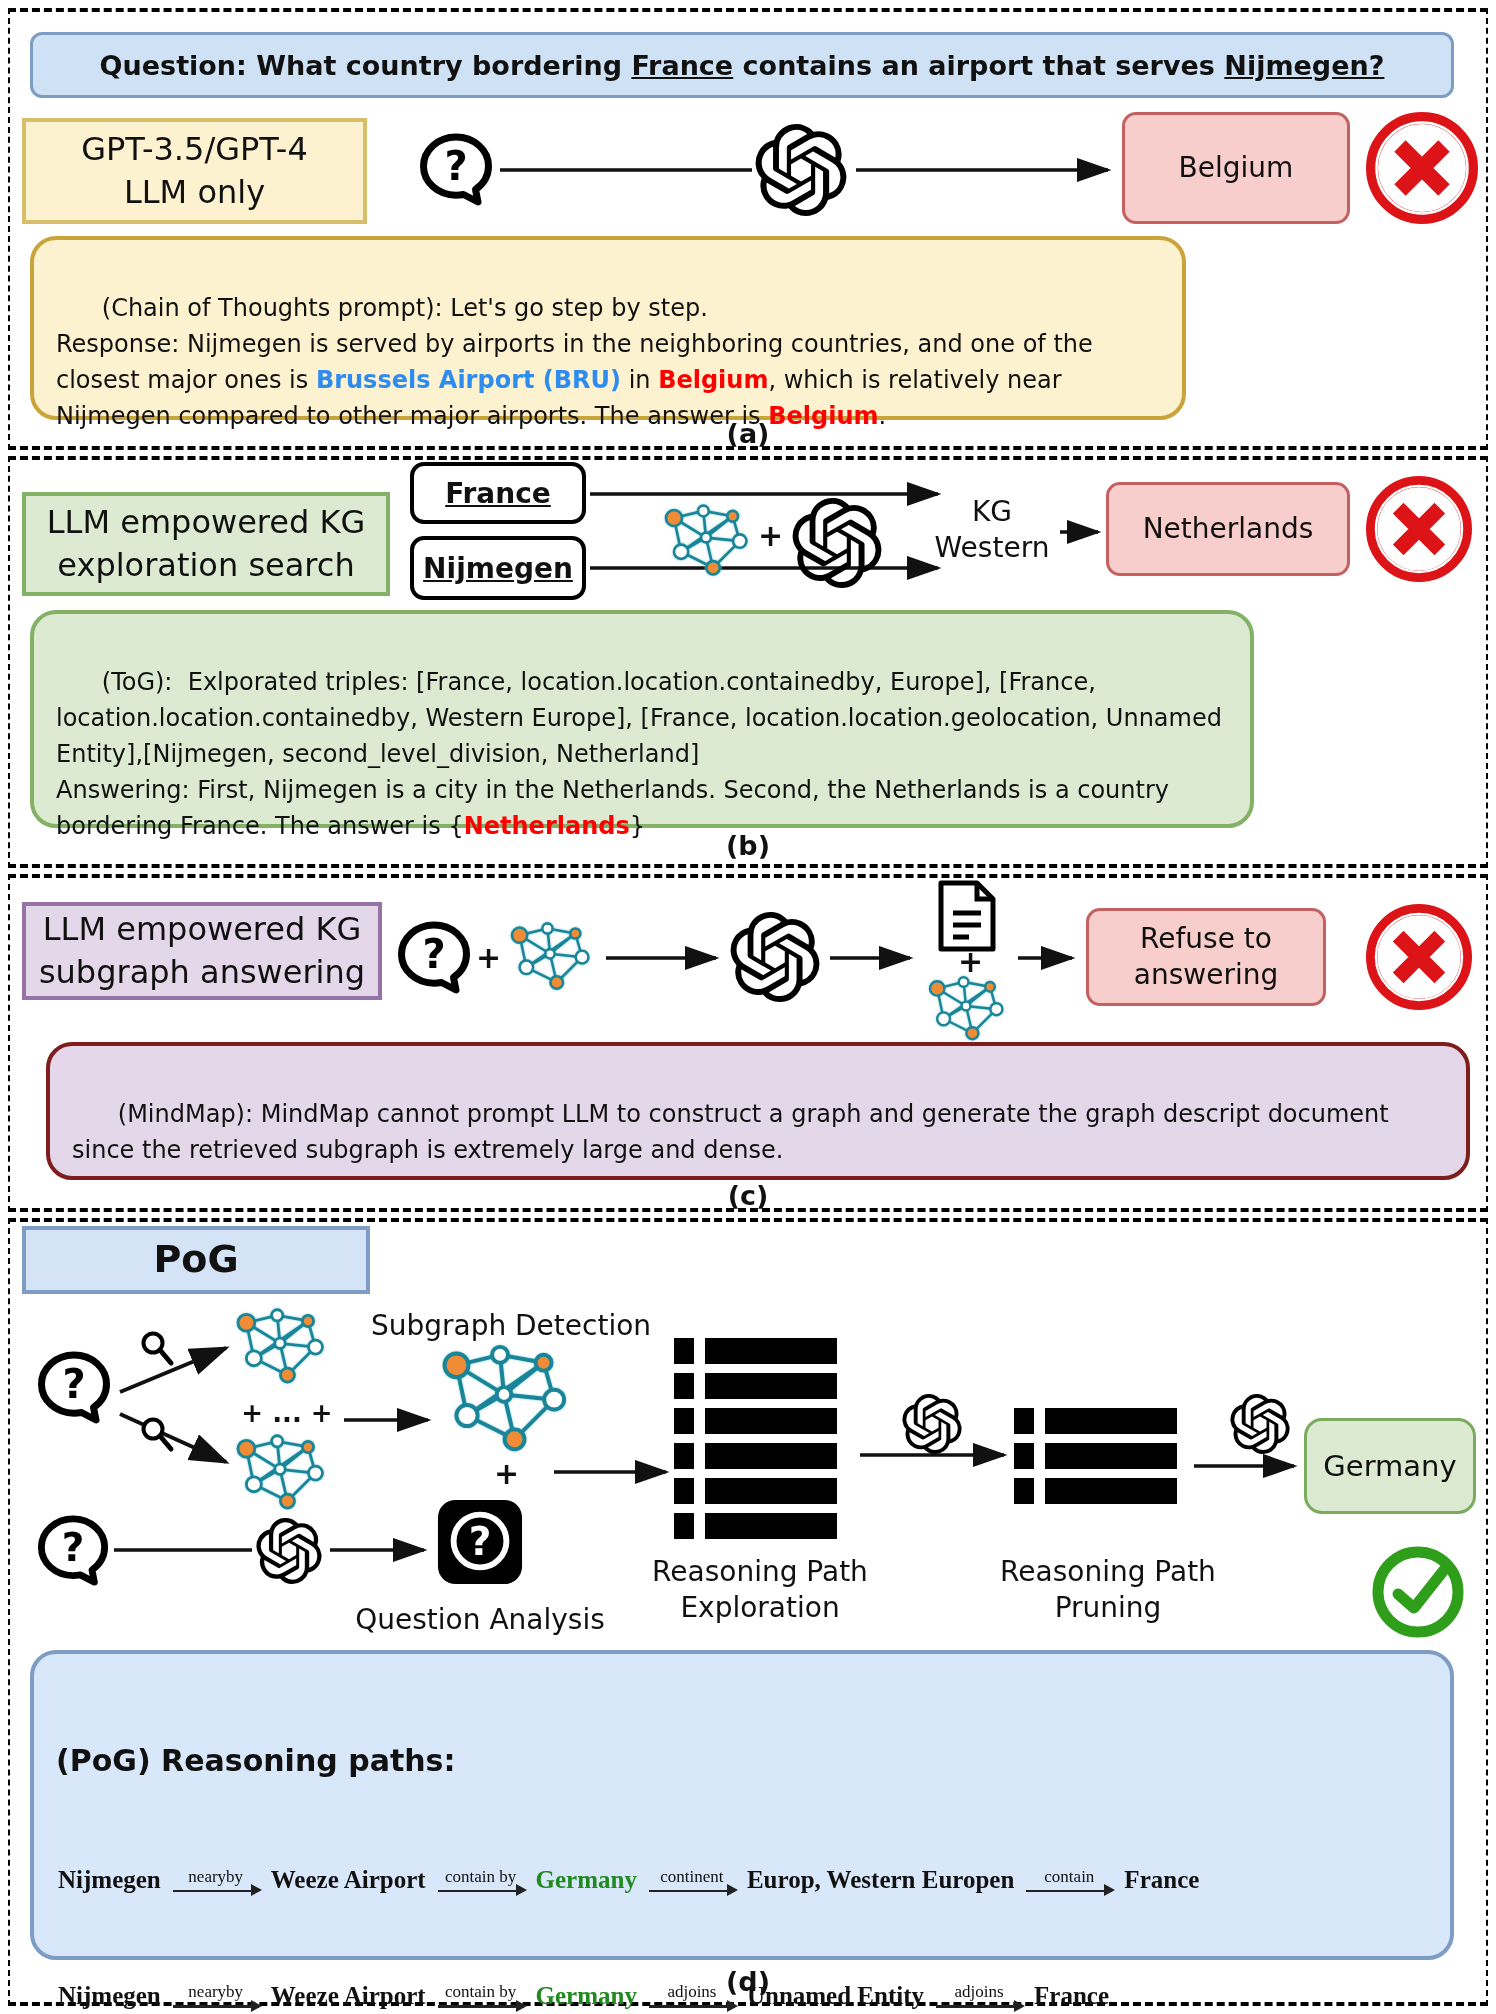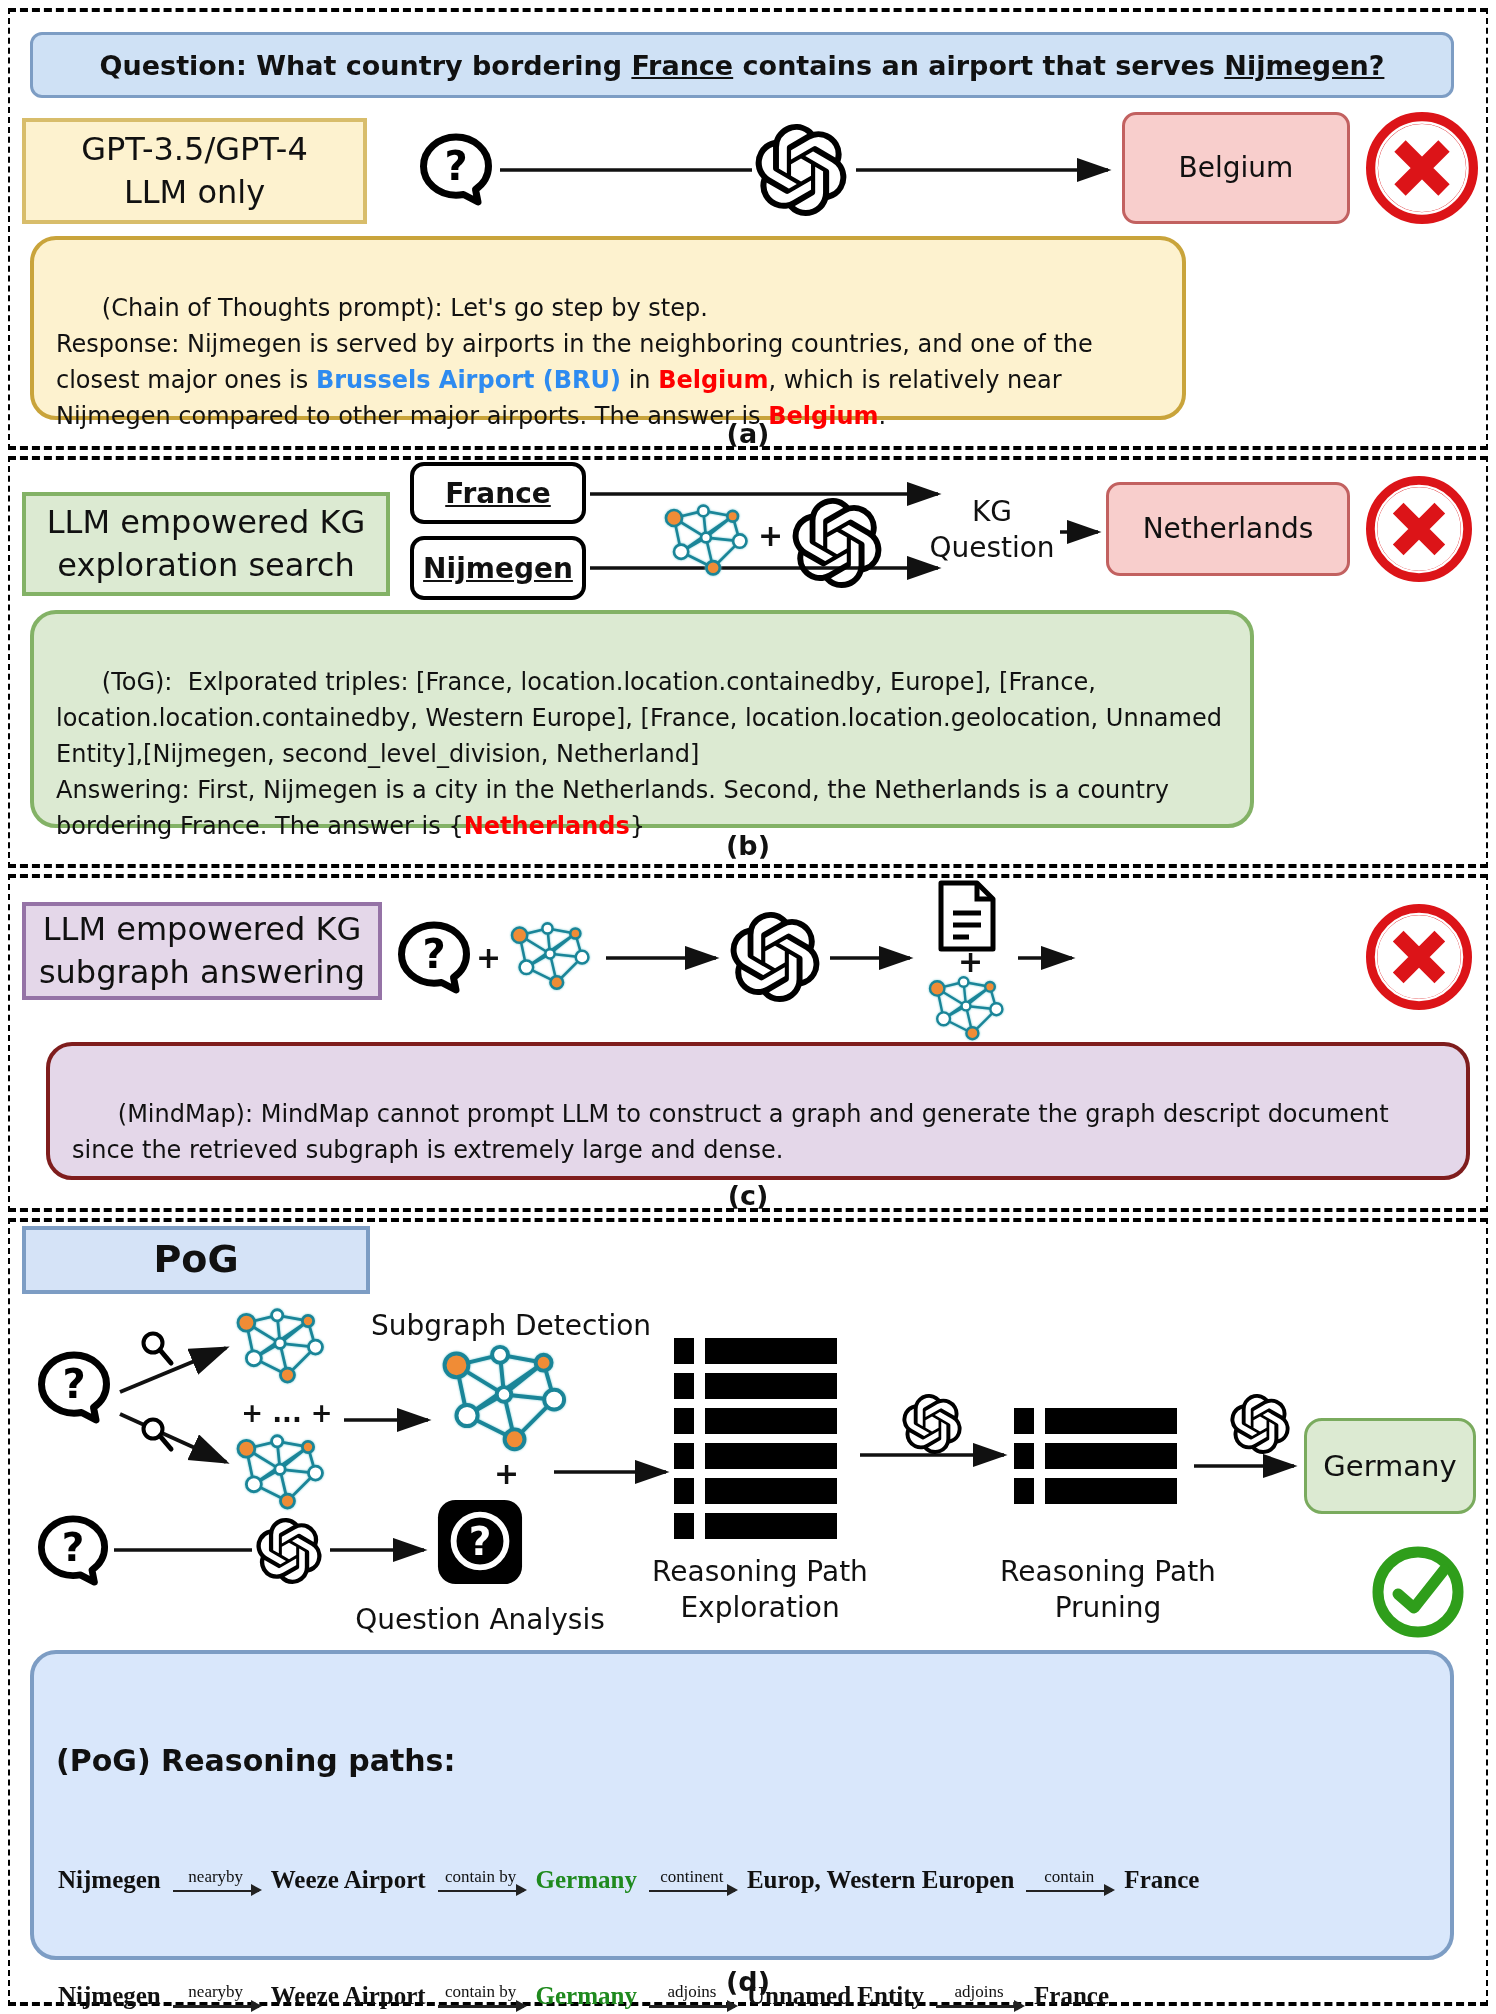--- a/index.html
+++ b/index.html
@@ -142,21 +142,21 @@
   </svg>
 </div>
     <div class="ab plus" style="left:748px;top:58px;">+</div>
     <div class="ab icon" style="left:782px;top:38px;width:90px;height:90px;" data-icon="openai">
   <svg viewBox="0 0 24 24">
           <path fill="#000" d="M22.2819 9.8211a5.9847 5.9847 0 0 0-.5157-4.9108 6.0462 6.0462 0 0 0-6.5098-2.9A6.0651 6.0651 0 0 0 4.9807 4.1818a5.9847 5.9847 0 0 0-3.9977 2.9 6.0462 6.0462 0 0 0 .7427 7.0966 5.98 5.98 0 0 0 .511 4.9107 6.051 6.051 0 0 0 6.5146 2.9001A5.9847 5.9847 0 0 0 13.2599 24a6.0557 6.0557 0 0 0 5.7718-4.2058 5.9894 5.9894 0 0 0 3.9977-2.9001 6.0557 6.0557 0 0 0-.7475-7.073zm-9.022 12.6081a4.4755 4.4755 0 0 1-2.8764-1.0408l.1419-.0804 4.7783-2.7582a.7948.7948 0 0 0 .3927-.6813v-6.7369l2.02 1.1686a.071.071 0 0 1 .038.052v5.5826a4.504 4.504 0 0 1-4.4945 4.4944zm-9.6607-4.1254a4.4708 4.4708 0 0 1-.5346-3.0137l.142.0852 4.783 2.7582a.7712.7712 0 0 0 .7806 0l5.8428-3.3685v2.3324a.0804.0804 0 0 1-.0332.0615L9.74 19.9502a4.4992 4.4992 0 0 1-6.1408-1.6464zM2.3408 7.8956a4.485 4.485 0 0 1 2.3655-1.9728V11.6a.7664.7664 0 0 0 .3879.6765l5.8144 3.3543-2.0201 1.1685a.0757.0757 0 0 1-.071 0l-4.8303-2.7865A4.504 4.504 0 0 1 2.3408 7.8956zm16.5963 3.8558L13.1038 8.364 15.1192 7.2a.0757.0757 0 0 1 .071 0l4.8303 2.7913a4.4944 4.4944 0 0 1-.6765 8.1042v-5.6772a.79.79 0 0 0-.407-.667zm2.0107-3.0231l-.142-.0852-4.7735-2.7818a.7759.7759 0 0 0-.7854 0L9.409 9.2297V6.8974a.0662.0662 0 0 1 .0284-.0615l4.8303-2.7866a4.4992 4.4992 0 0 1 6.6802 4.66zM8.3065 12.863l-2.02-1.1638a.0804.0804 0 0 1-.038-.0567V6.0742a4.4992 4.4992 0 0 1 7.3757-3.4537l-.142.0805L8.704 5.459a.7948.7948 0 0 0-.3927.6813zm1.0976-2.3654l2.602-1.4998 2.6069 1.4998v2.9994l-2.5974 1.4997-2.6067-1.4997z"></path>
         </svg>
 </div>
     <div class="ab lbl-plain" style="left:912px;top:34px;width:140px;">
       <div>KG</div>
-      <div>Question</div>
+      <div>Western</div>
     </div>
     <div class="ab ansbox flexc" style="left:1096px;top:22px;width:244px;height:94px;">
       <span>Netherlands</span>
     </div>
     <div class="ab icon" style="left:1356px;top:16px;width:106px;height:106px;" data-icon="redx">
   <svg viewBox="0 0 112 112">
     <circle cx="56" cy="56" r="50" fill="#fff" stroke="#dc1418" stroke-width="12"></circle>
     <circle cx="56" cy="56" r="45.5" fill="none" stroke="#fff" stroke-width="2.5"></circle>
     <path d="M34 34 L78 78 M78 34 L34 78" stroke="#dc1418" stroke-width="16" stroke-linecap="butt"></path>
   </svg>
@@ -232,20 +232,24 @@
       <circle cx="14" cy="18" r="9" fill="#f08c36"></circle>
       <circle cx="47" cy="10" r="6" fill="#fff"></circle>
       <circle cx="80" cy="16" r="6" fill="#f08c36"></circle>
       <circle cx="50" cy="40" r="5.5" fill="#fff"></circle>
       <circle cx="88" cy="44" r="7.5" fill="#fff"></circle>
       <circle cx="22" cy="56" r="8" fill="#fff"></circle>
       <circle cx="58" cy="74" r="7.5" fill="#f08c36"></circle>
     </g>
   </svg>
 </div>
+    <div class="ab ansbox flexc col" style="left:1076px;top:30px;width:240px;height:98px;">
+      <div>Refuse to</div>
+      <div>answering</div>
+    </div>
     <div class="ab icon" style="left:1356px;top:26px;width:106px;height:106px;" data-icon="redx">
   <svg viewBox="0 0 112 112">
     <circle cx="56" cy="56" r="50" fill="#fff" stroke="#dc1418" stroke-width="12"></circle>
     <circle cx="56" cy="56" r="45.5" fill="none" stroke="#fff" stroke-width="2.5"></circle>
     <path d="M34 34 L78 78 M78 34 L34 78" stroke="#dc1418" stroke-width="16" stroke-linecap="butt"></path>
   </svg>
 </div>
     <div class="ab notebox purple" style="left:20px;top:164px;width:1424px;height:138px;">
       <span><span>(MindMap): MindMap cannot prompt LLM to construct a graph and generate the graph descript document since the retrieved subgraph is extremely large and dense.</span></span>
     </div>

